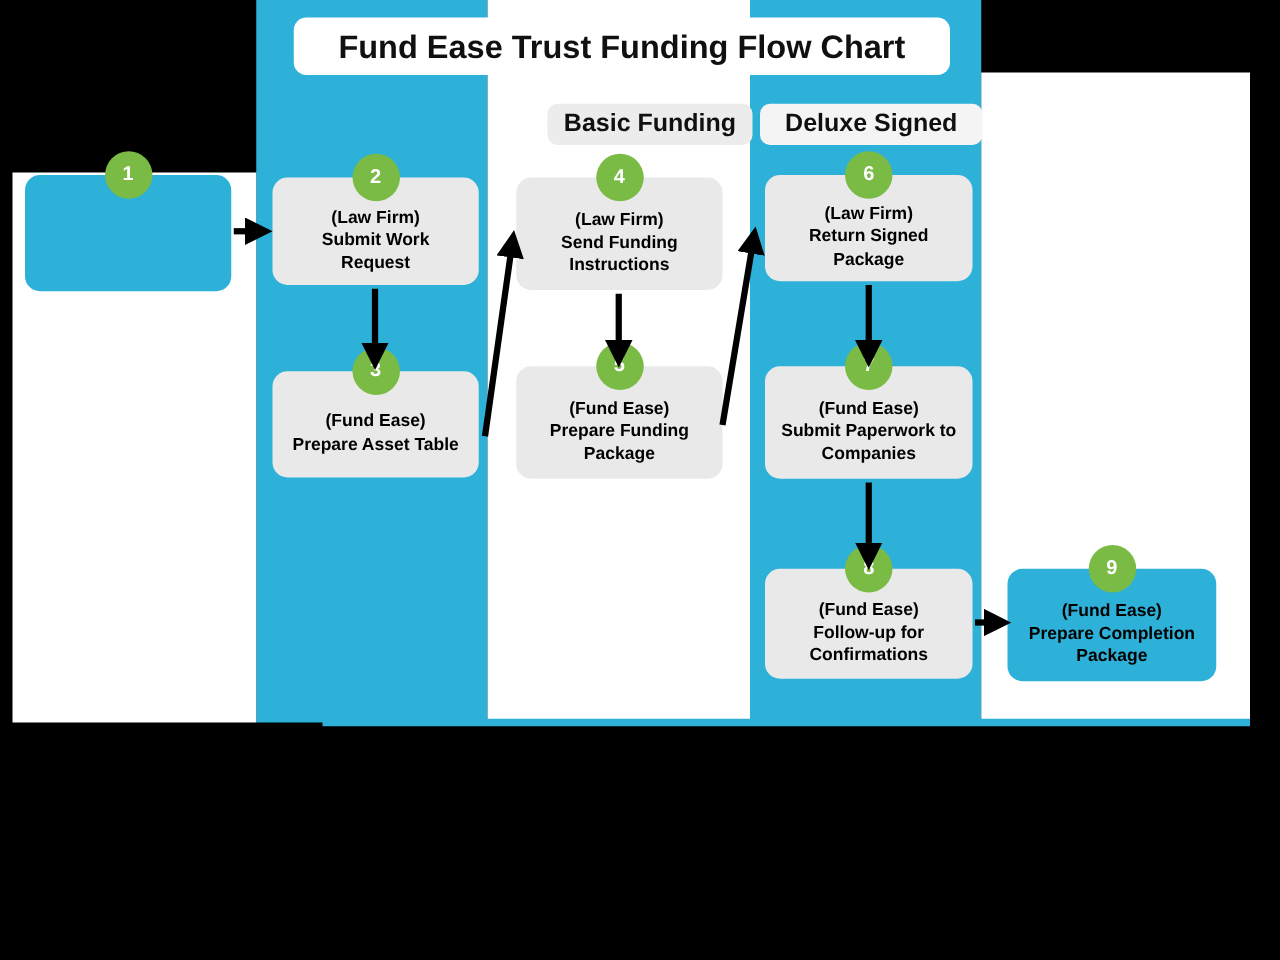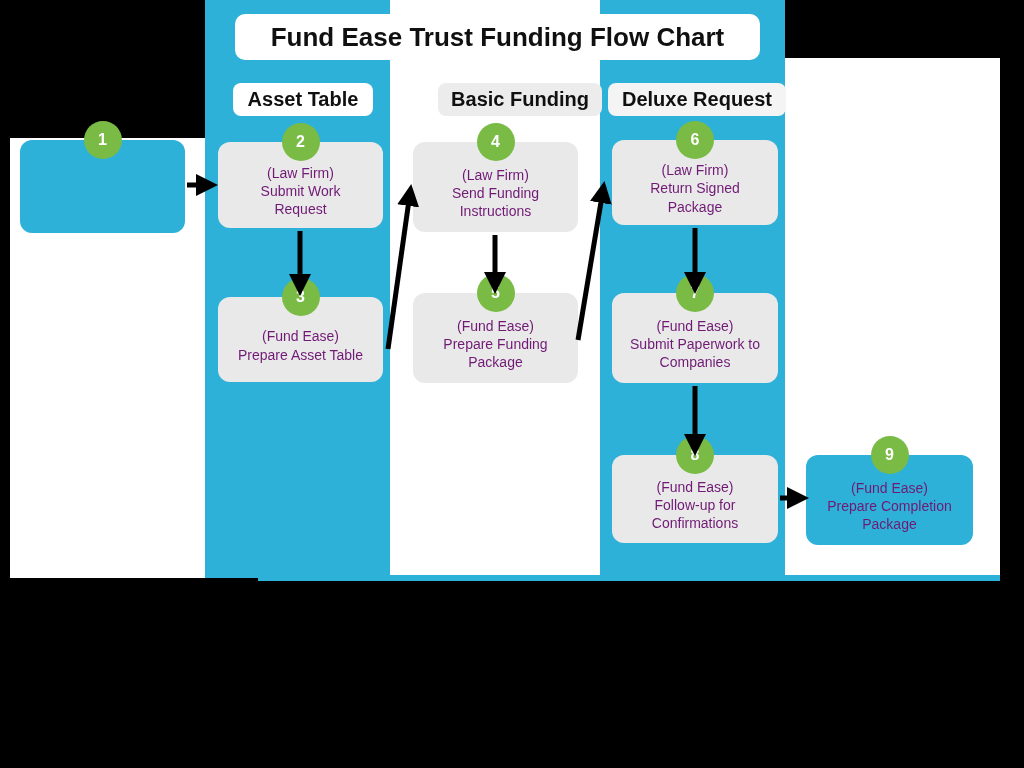--- a/index.html
+++ b/index.html
@@ -28,21 +28,21 @@
     font-size:20px; font-weight:bold; color:#101010; z-index:2; }
   #header-asset  { left:233px; width:140px; background:#ffffff; }
   #header-basic  { left:438px; width:164px; background:#ECECEC; }
   #header-deluxe { left:608px; width:178px; background:#F4F4F4; }
 
   
   .node { position:absolute; border-radius:12px; display:flex; align-items:center;
     justify-content:center; text-align:center; z-index:2; }
   .node.gray { background:#E9E9E9; }
   .node.blue { background:#2DB1D8; }
-  .node-text { font-size:14px; font-weight:normal; color:#701a75; line-height:1.3;
+  .node-text { font-size:14px; font-weight:bold; color:#000000; line-height:1.3;
     white-space:pre-line; padding:18px 6px 6px; }
   #node-1 .node-text { font-size:15px; }
   .step-circle { position:absolute; top:-19px; left:50%; transform:translateX(-50%);
     width:38px; height:38px; border-radius:50%; background:#79BB44;
     display:flex; align-items:center; justify-content:center;
     color:#fff; font-weight:bold; font-size:16px; z-index:3; }
 
   #node-1 { left:20px;  top:140px; width:165px; height:93px; }
   #node-2 { left:218px; top:142px; width:165px; height:86px; }
   #node-3 { left:218px; top:297px; width:165px; height:85px; }
@@ -65,23 +65,22 @@
   <div class="stripe" id="stripe-deluxe"></div>
   <div class="white-panel" id="white-left"></div>
   <div class="white-panel" id="white-mid"></div>
   <div class="white-panel" id="white-right"></div>
   <div id="bottom-accent"></div>
 
   <div id="title-box">
     <span>Fund Ease Trust Funding Flow Chart</span>
   </div>
 
-  <div class="col-header" id="header-asset">Asset Table</div>
   <div class="col-header" id="header-basic">Basic Funding</div>
-  <div class="col-header" id="header-deluxe">Deluxe Request</div>
+  <div class="col-header" id="header-deluxe">Deluxe Signed</div>
 
   <div class="node blue" id="node-1">
     <div class="step-circle">
       <span>1</span>
     </div>
   </div>
 
   <div class="node gray" id="node-2">
     <div class="step-circle">
       <span>2</span>

